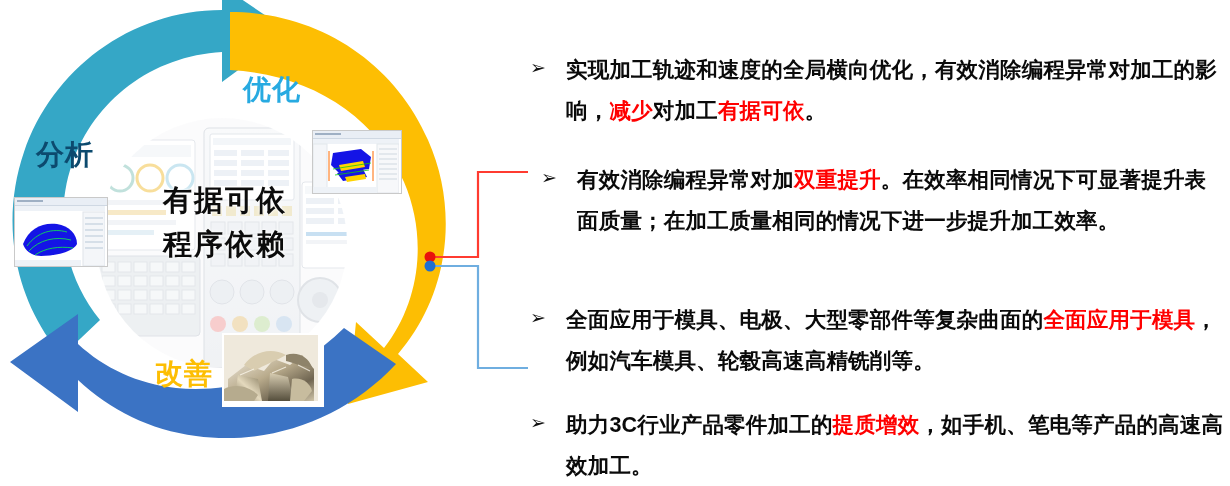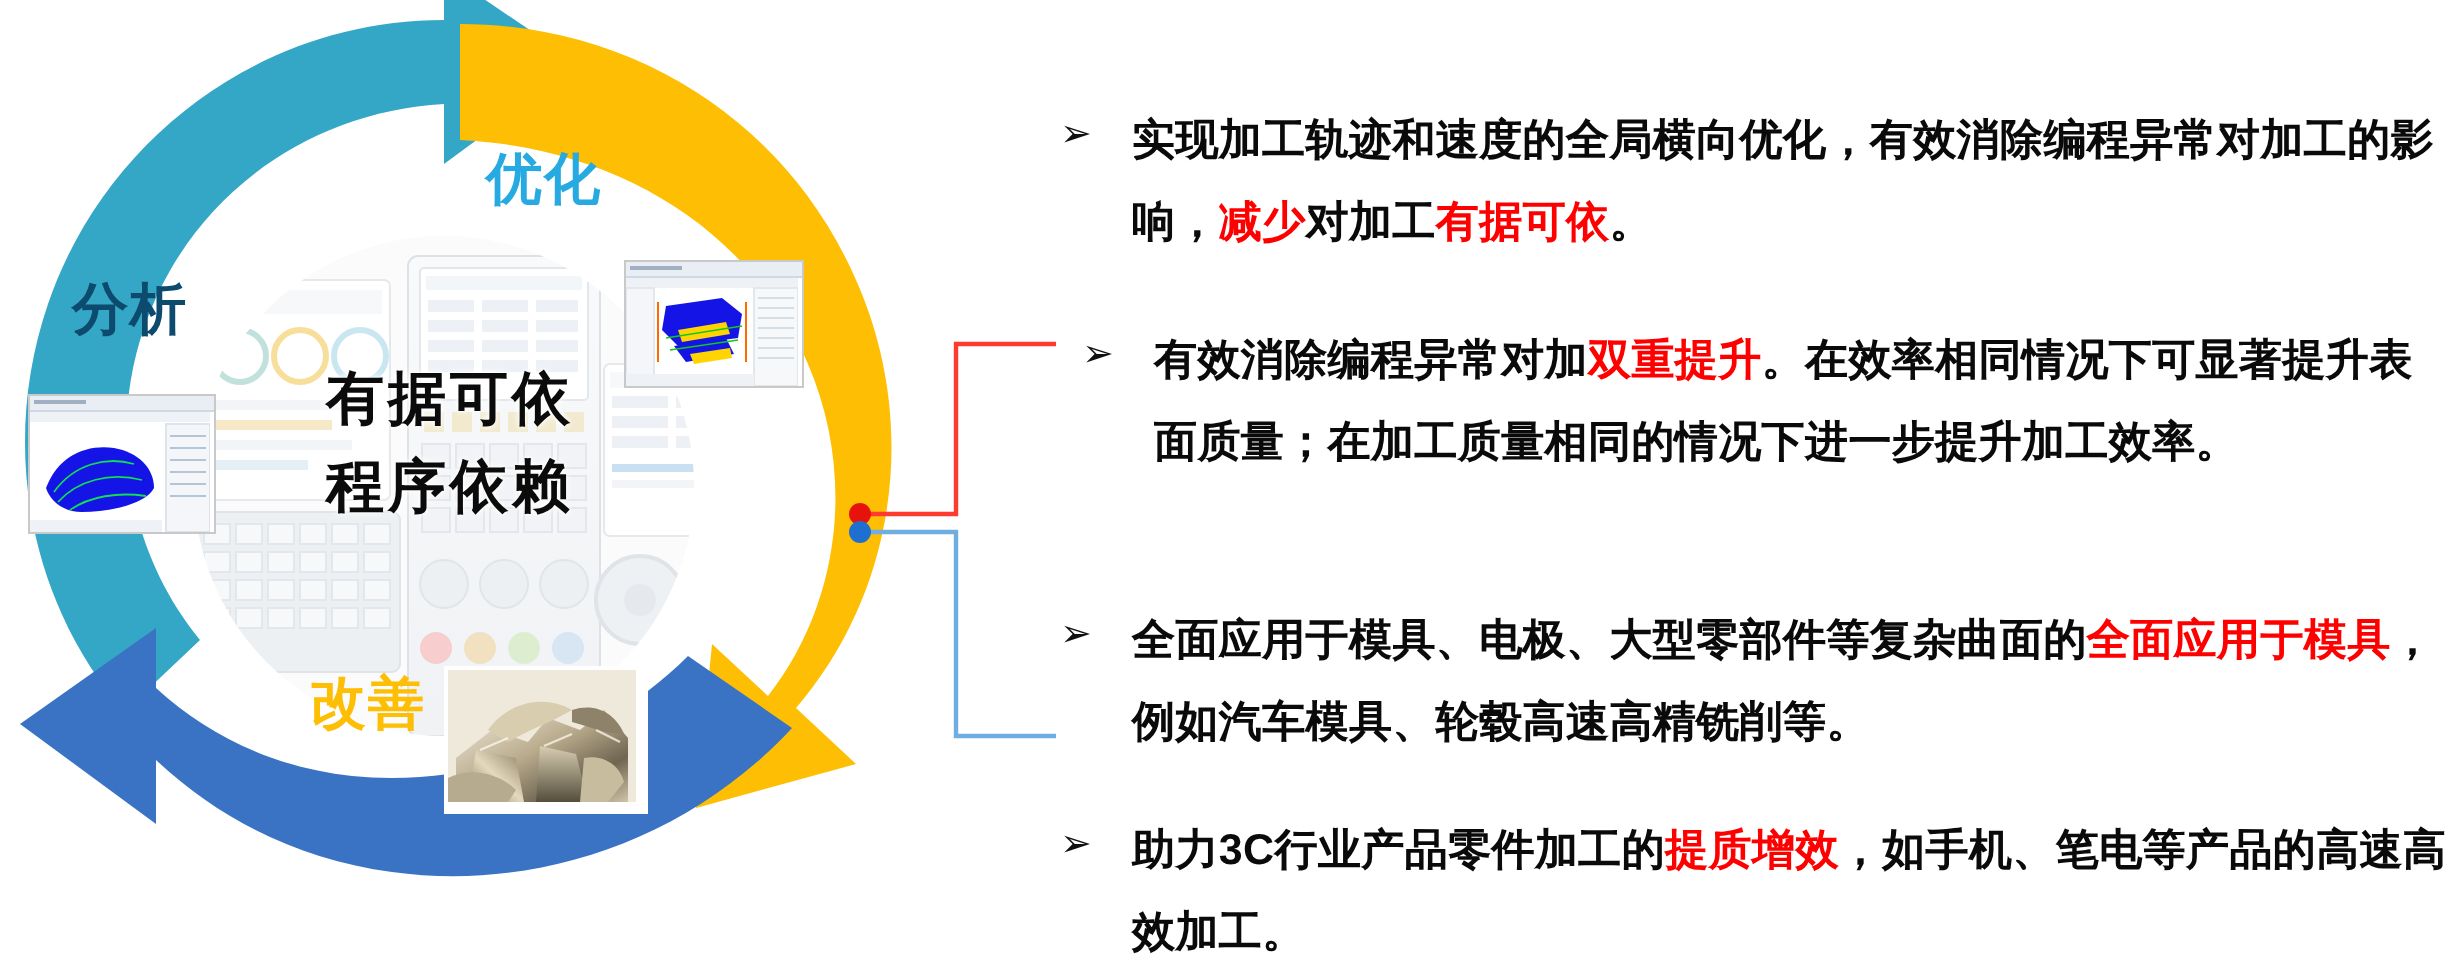--- a/index.html
+++ b/index.html
@@ -31,21 +31,21 @@
 
   .arrowLabel{
     position:absolute;
     font-weight:bold;
     font-size:28px;
     letter-spacing:1px;
     white-space:nowrap;
   }
   #label-analyze{left:36px;top:136px;color:#ffffff;}
   #label-optimize{left:243px;top:71px;color:#27AAE1;}
-  #label-improve{left:155px;top:333px;color:#FDBE03;}
+  #label-improve{left:155px;top:355px;color:#FDBE03;}
 
   
   .shot{position:absolute;background:#ffffff;border:1px solid #c9c9c9;overflow:hidden;}
   #shot-analysis{left:14px;top:197px;width:92px;height:68px;}
   #shot-optimize{left:312px;top:130px;width:88px;height:62px;}
   #shot-parts{left:222px;top:333px;width:98px;height:70px;border:2px solid #ffffff;}
 
   .shotbar{height:7px;background:#e9eef5;border-bottom:1px solid #cfd8e3;position:relative;}
   .shotbar:after{content:"";position:absolute;left:2px;top:2px;width:26px;height:2px;background:#9fb0c4;}
   .shotbody{position:absolute;left:0;right:0;top:8px;bottom:0;}

